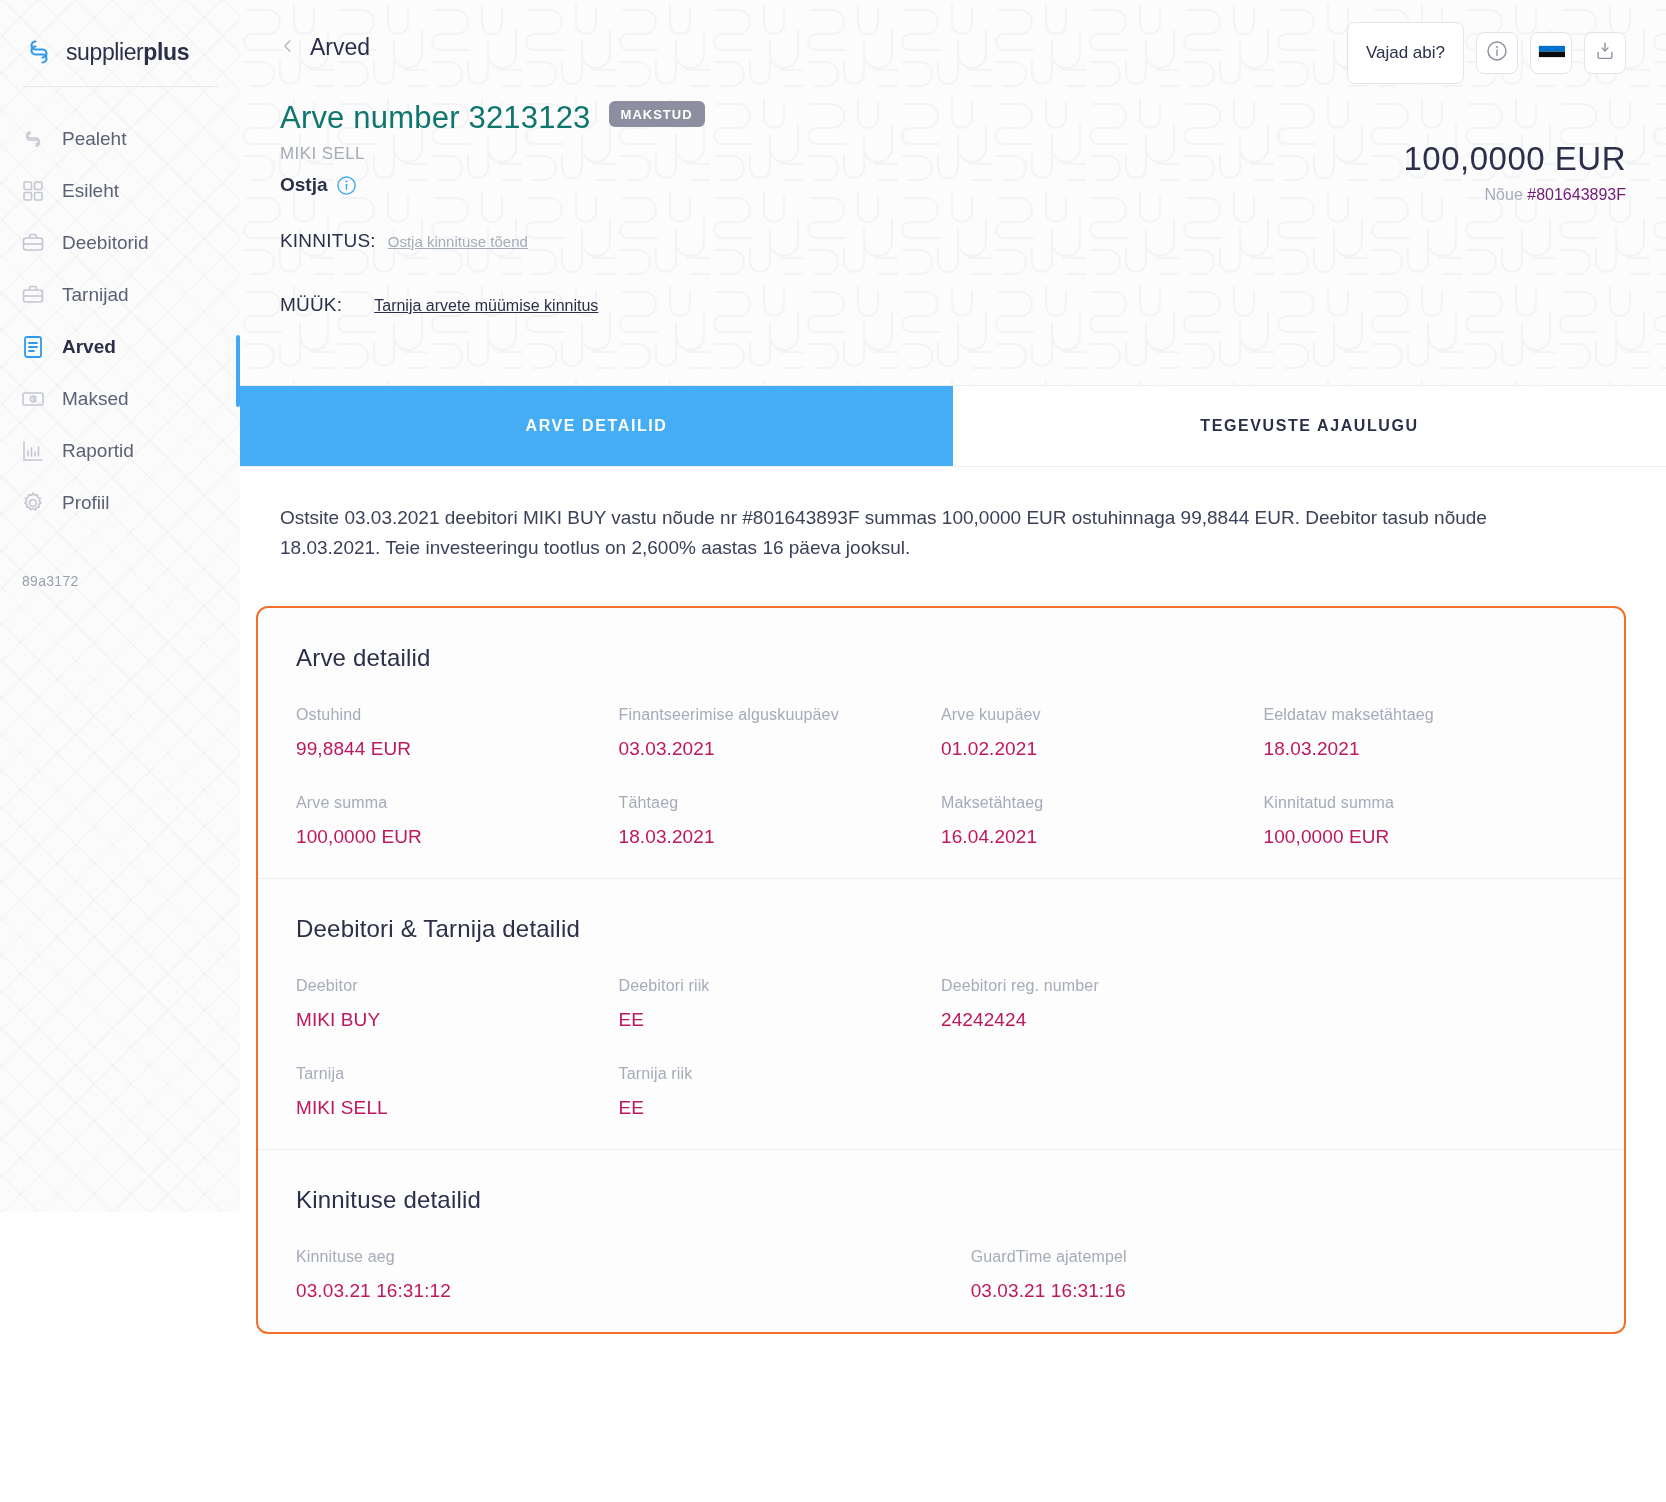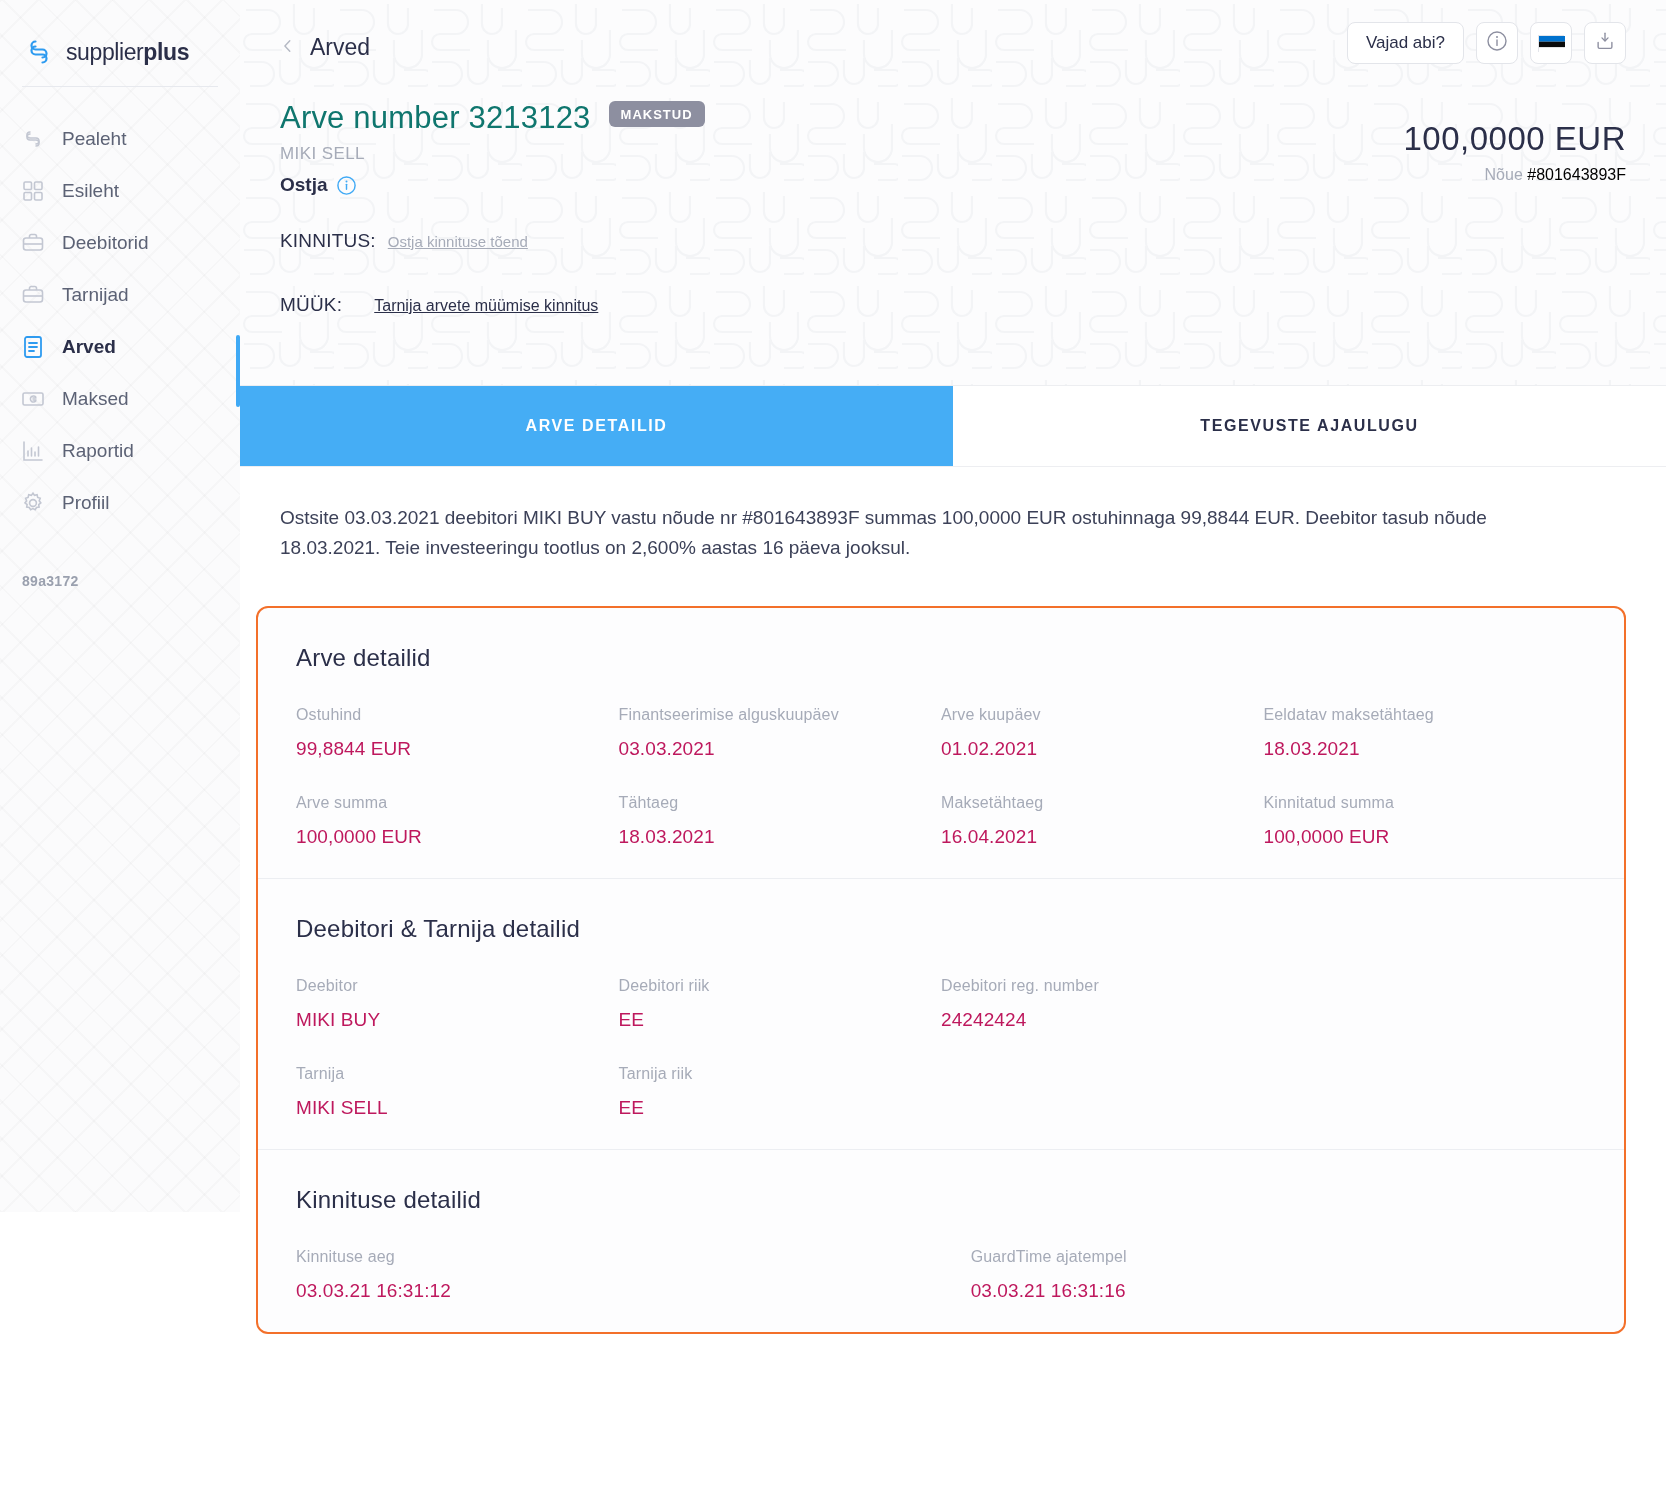--- a/index.html
+++ b/index.html
@@ -49,21 +49,21 @@
     height: 52px; padding-left: 20px;
     color: #5c6275; font-size: 19px;
     cursor: pointer;
   }
   .nav-item .nav-ico { width: 26px; height: 26px; flex: 0 0 26px; display: block; color: #c3c7d2; }
   .nav-item.active { color: #2b2f49; font-weight: 700; }
   .nav-item.active .nav-ico { color: #2e9bf0; }
 
   .sidebar-build {
     position: absolute; left: 22px; top: 573px;
-    font-size: 14px; color: #9aa0ae; letter-spacing: .3px; font-weight: bold;
+    font-size: 14px; color: #9aa0ae; letter-spacing: .3px;
   }
   .sidebar-scroll {
     position: absolute; right: 0px; top: 335px;
     width: 4px; height: 72px; border-radius: 2px; background: #3fa9f5;
   }
 
   
   .main { flex: 1 1 auto; position: relative; background: #ffffff; overflow: hidden; }
   .hero {
     position: relative;
@@ -98,32 +98,32 @@
   .meta-row { margin-top: 34px; display: flex; align-items: baseline; gap: 12px; }
   .meta-row.second { margin-top: 42px; gap: 32px; }
   .meta-key { font-size: 19px; color: #2b2f49; letter-spacing: .2px; }
   .meta-link-muted { font-size: 15px; color: #a6abb8; text-decoration: underline; cursor: pointer; }
   .meta-link-strong { font-size: 16px; color: #2b2f49; text-decoration: underline; cursor: pointer; text-align: center; }
 
   .hero-right { position: absolute; right: 40px; top: 22px; text-align: right; }
   .hero-actions { display: flex; align-items: center; gap: 12px; justify-content: flex-end; }
   .btn-help {
     background: #fff; border: 1px solid #e3e5ea; border-radius: 8px;
-    font-size: 17px; color: #2b2f49; padding: 10px 18px; cursor: pointer;
+    font-size: 17px; color: #2b2f49; padding: 20px 18px; cursor: pointer;
     font-family: "Liberation Sans", sans-serif;
   }
   .icon-btn {
     width: 42px; height: 42px; background: #fff;
     border: 1px solid #e3e5ea; border-radius: 8px;
     display: flex; align-items: center; justify-content: center; cursor: pointer;
   }
   .flag-ee { width: 26px; height: 17px; display: block; border: 1px solid #e3e5ea; }
   .amount { font-size: 33px; color: #2b2f49; margin-top: 56px; letter-spacing: .5px; }
   .claim { font-size: 16px; color: #a6abb8; margin-top: 8px; }
-  .claim a { color: #000000; text-decoration: none; }
+  .claim a { color: #701a75; text-decoration: none; }
 
   
   .tabs { display: flex; height: 81px; border-bottom: 1px solid #edeef1; background: #fff; }
   .tab {
     flex: 1 1 50%;
     display: flex; align-items: center; justify-content: center;
     font-size: 16px; font-weight: 700; letter-spacing: 1.6px;
     color: #2b2f49; background: #fff; cursor: pointer;
   }
   .tab.active { background: #45adf5; color: #fff; }

